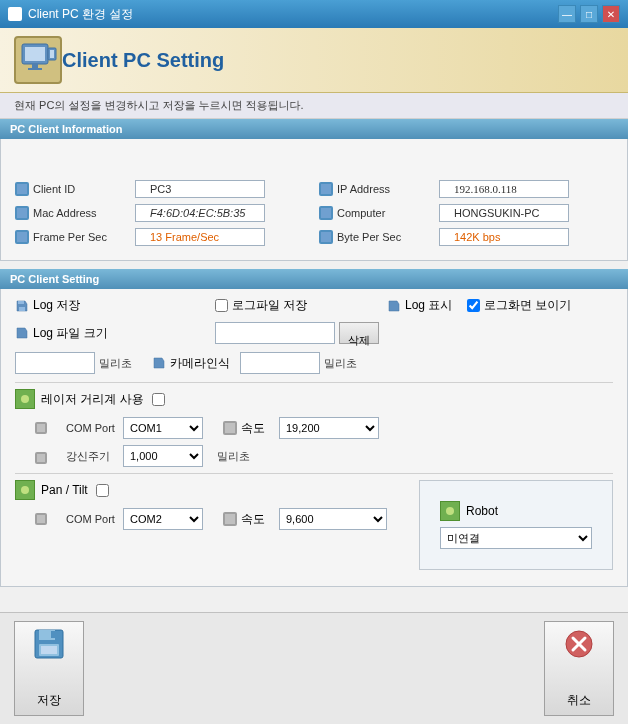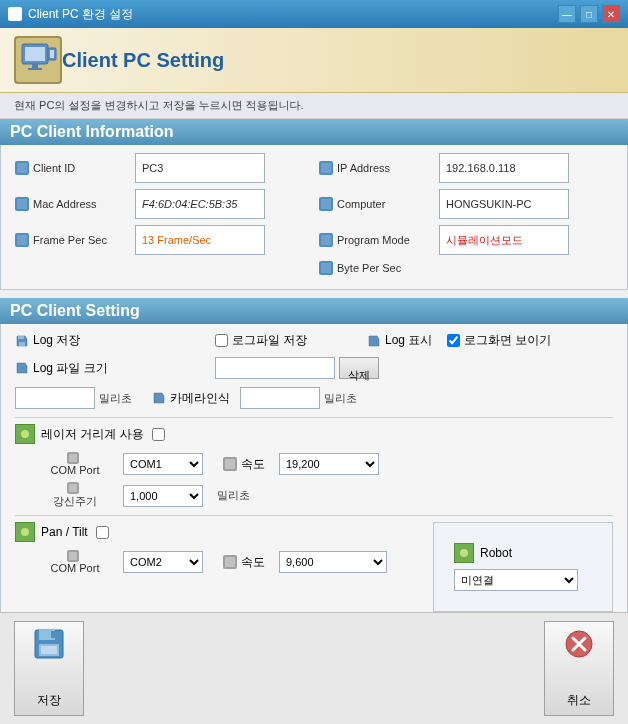--- a/index.html
+++ b/index.html
@@ -42,21 +42,21 @@
       padding: 5px 14px;
       color: #404040;
       font-size: 11px;
       border-bottom: 1px solid #d0d0d0;
     }
 
     
     .section-header {
       background: linear-gradient(to bottom, #7ab8d8, #5090b8);
       color: white;
-      font-size: 16px;
+      font-size: 11px;
       font-weight: bold;
       padding: 4px 10px;
       margin-bottom: 0;
     }
 
     
     .section-content {
       background: #f5f5f5;
       padding: 8px 14px;
       border: 1px solid #c0c8d0;
@@ -77,36 +77,37 @@
       font-size: 11px;
     }
     .label-icon {
       width: 14px; height: 14px; margin-right: 4px;
       background: #5090c0; border-radius: 2px; flex-shrink: 0;
       display: flex; align-items: center; justify-content: center;
     }
     .form-value {
       background: white;
       border: 1px solid #a0b0c0;
-      padding: 2px 6px;
+      padding: 2px 14px;
       min-width: 130px;
-      height: 30px;
+      height: 18px;
       font-size: 11px;
       display: flex;
       align-items: center;
       color: #303030;
     }
     .form-value.highlight { color: #cc2020; }
     .form-value.orange { color: #e06000; }
 
     
     .two-col {
       display: grid;
       grid-template-columns: 1fr 1fr;
       gap: 16px 10px;
+      margin-top: 33px;
     }
 
     
     .settings-row {
       display: flex;
       align-items: center;
       margin-bottom: 8px;
     }
     .settings-input {
       background: white;
@@ -179,26 +180,25 @@
 
     
     .com-row {
       display: flex;
       align-items: center;
       gap: 8px;
       margin-bottom: 6px;
     }
     .com-label {
       display: flex;
-      align-items: center;
+      align-items: flex-end;
       font-size: 11px;
       color: #303030;
-      gap: 0;
+      gap: 15px;
       width: 80px;
-      flex-direction: column;
     }
 
     
     .main-container {
       height: calc(724px - 28px - 64px - 36px - 40px);
       overflow-y: auto;
     }
   </style>
 </head>
 <body>
@@ -281,73 +281,63 @@
       <div>
         <div class="form-row">
           <div class="form-label">
             <div class="label-icon">
               <svg width="10" height="10">
                   <rect width="10" height="10" fill="#70a0d0"></rect>
                 </svg>
             </div>
             <span>IP Address</span>
           </div>
-          <div class="form-value" style="width:130px;">192.168.0.118</div>
+          <div class="form-value" style="width:130px;font-family:Liberation Serif, serif;">192.168.0.118</div>
         </div>
         <div class="form-row">
           <div class="form-label">
             <div class="label-icon">
               <svg width="10" height="10">
                   <rect width="10" height="10" fill="#70a0d0"></rect>
                 </svg>
             </div>
             <span>Computer</span>
           </div>
           <div class="form-value" style="width:130px;">HONGSUKIN-PC</div>
         </div>
         <div class="form-row">
           <div class="form-label">
             <div class="label-icon">
               <svg width="10" height="10">
                   <rect width="10" height="10" fill="#70a0d0"></rect>
                 </svg>
             </div>
-            <span>Program Mode</span>
-          </div>
-          <div class="form-value highlight" style="width:130px; color:#cc2020;">시뮬레이션모드</div>
-        </div>
-        <div class="form-row">
-          <div class="form-label">
-            <div class="label-icon">
-              <svg width="10" height="10">
-                  <rect width="10" height="10" fill="#70a0d0"></rect>
-                </svg>
-            </div>
             <span>Byte Per Sec</span>
           </div>
+          <div class="form-value orange" style="width:130px; color:#e06000;">142K bps</div>
         </div>
       </div>
     </div>
   </div>
 
   <div class="section-header" style="margin-top:8px;">
     <span>PC Client Setting</span>
   </div>
   <div class="section-content">
 
     <div class="settings-row">
       <div style="display:flex;align-items:center;width:200px;">
         <svg width="14" height="14" style="margin-right:4px;">
           <path d="M2 2 L10 2 L12 5 L12 12 L2 12 Z" fill="#6090c0" stroke="#4070a0" stroke-width="0.5"></path>
           <rect x="4" y="8" width="6" height="4" fill="#90b8e0"></rect>
           <rect x="3" y="2" width="6" height="3" fill="#90b8e0"></rect>
         </svg>
         <span>Log 저장</span>
       </div>
-      <div style="display:flex;align-items:center;width:152px;">
+      <div style="display:flex;align-items:center;width:172px;">
         <input type="checkbox" style="margin-right: 4px;">
         <label>로그파일 저장</label>
       </div>
       <div style="display:flex;align-items:center;width:80px;">
         <svg width="14" height="14" style="margin-right:4px;">
           <path d="M2 2 L10 2 L12 5 L12 12 L2 12 Z" fill="#6090c0" stroke="#4070a0" stroke-width="0.5"></path>
         </svg>
         <span>Log 표시</span>
       </div>
       <div style="display:flex;align-items:center;">
@@ -488,21 +478,21 @@
 
       <div style="min-width:180px;border:1px solid #c0c8d0;padding:20px;background:#f0f4f8;">
         <div style="display:flex;align-items:center;margin-bottom:6px;">
           <div style="width:20px;height:20px;background:#70b050;border:1px solid #509030;margin-right:6px;display:flex;align-items:center;justify-content:center;">
             <svg width="12" height="12">
                 <circle cx="6" cy="6" r="4" fill="#c0e080"></circle>
               </svg>
           </div>
           <span>Robot</span>
         </div>
-        <select style="width:124px;">
+        <select style="width:152px;">
           <option selected="">미연결</option>
           <option>연결됨</option>
         </select>
       </div>
     </div>
 
   </div>
 </div>
 
 <div class="bottom-bar">

